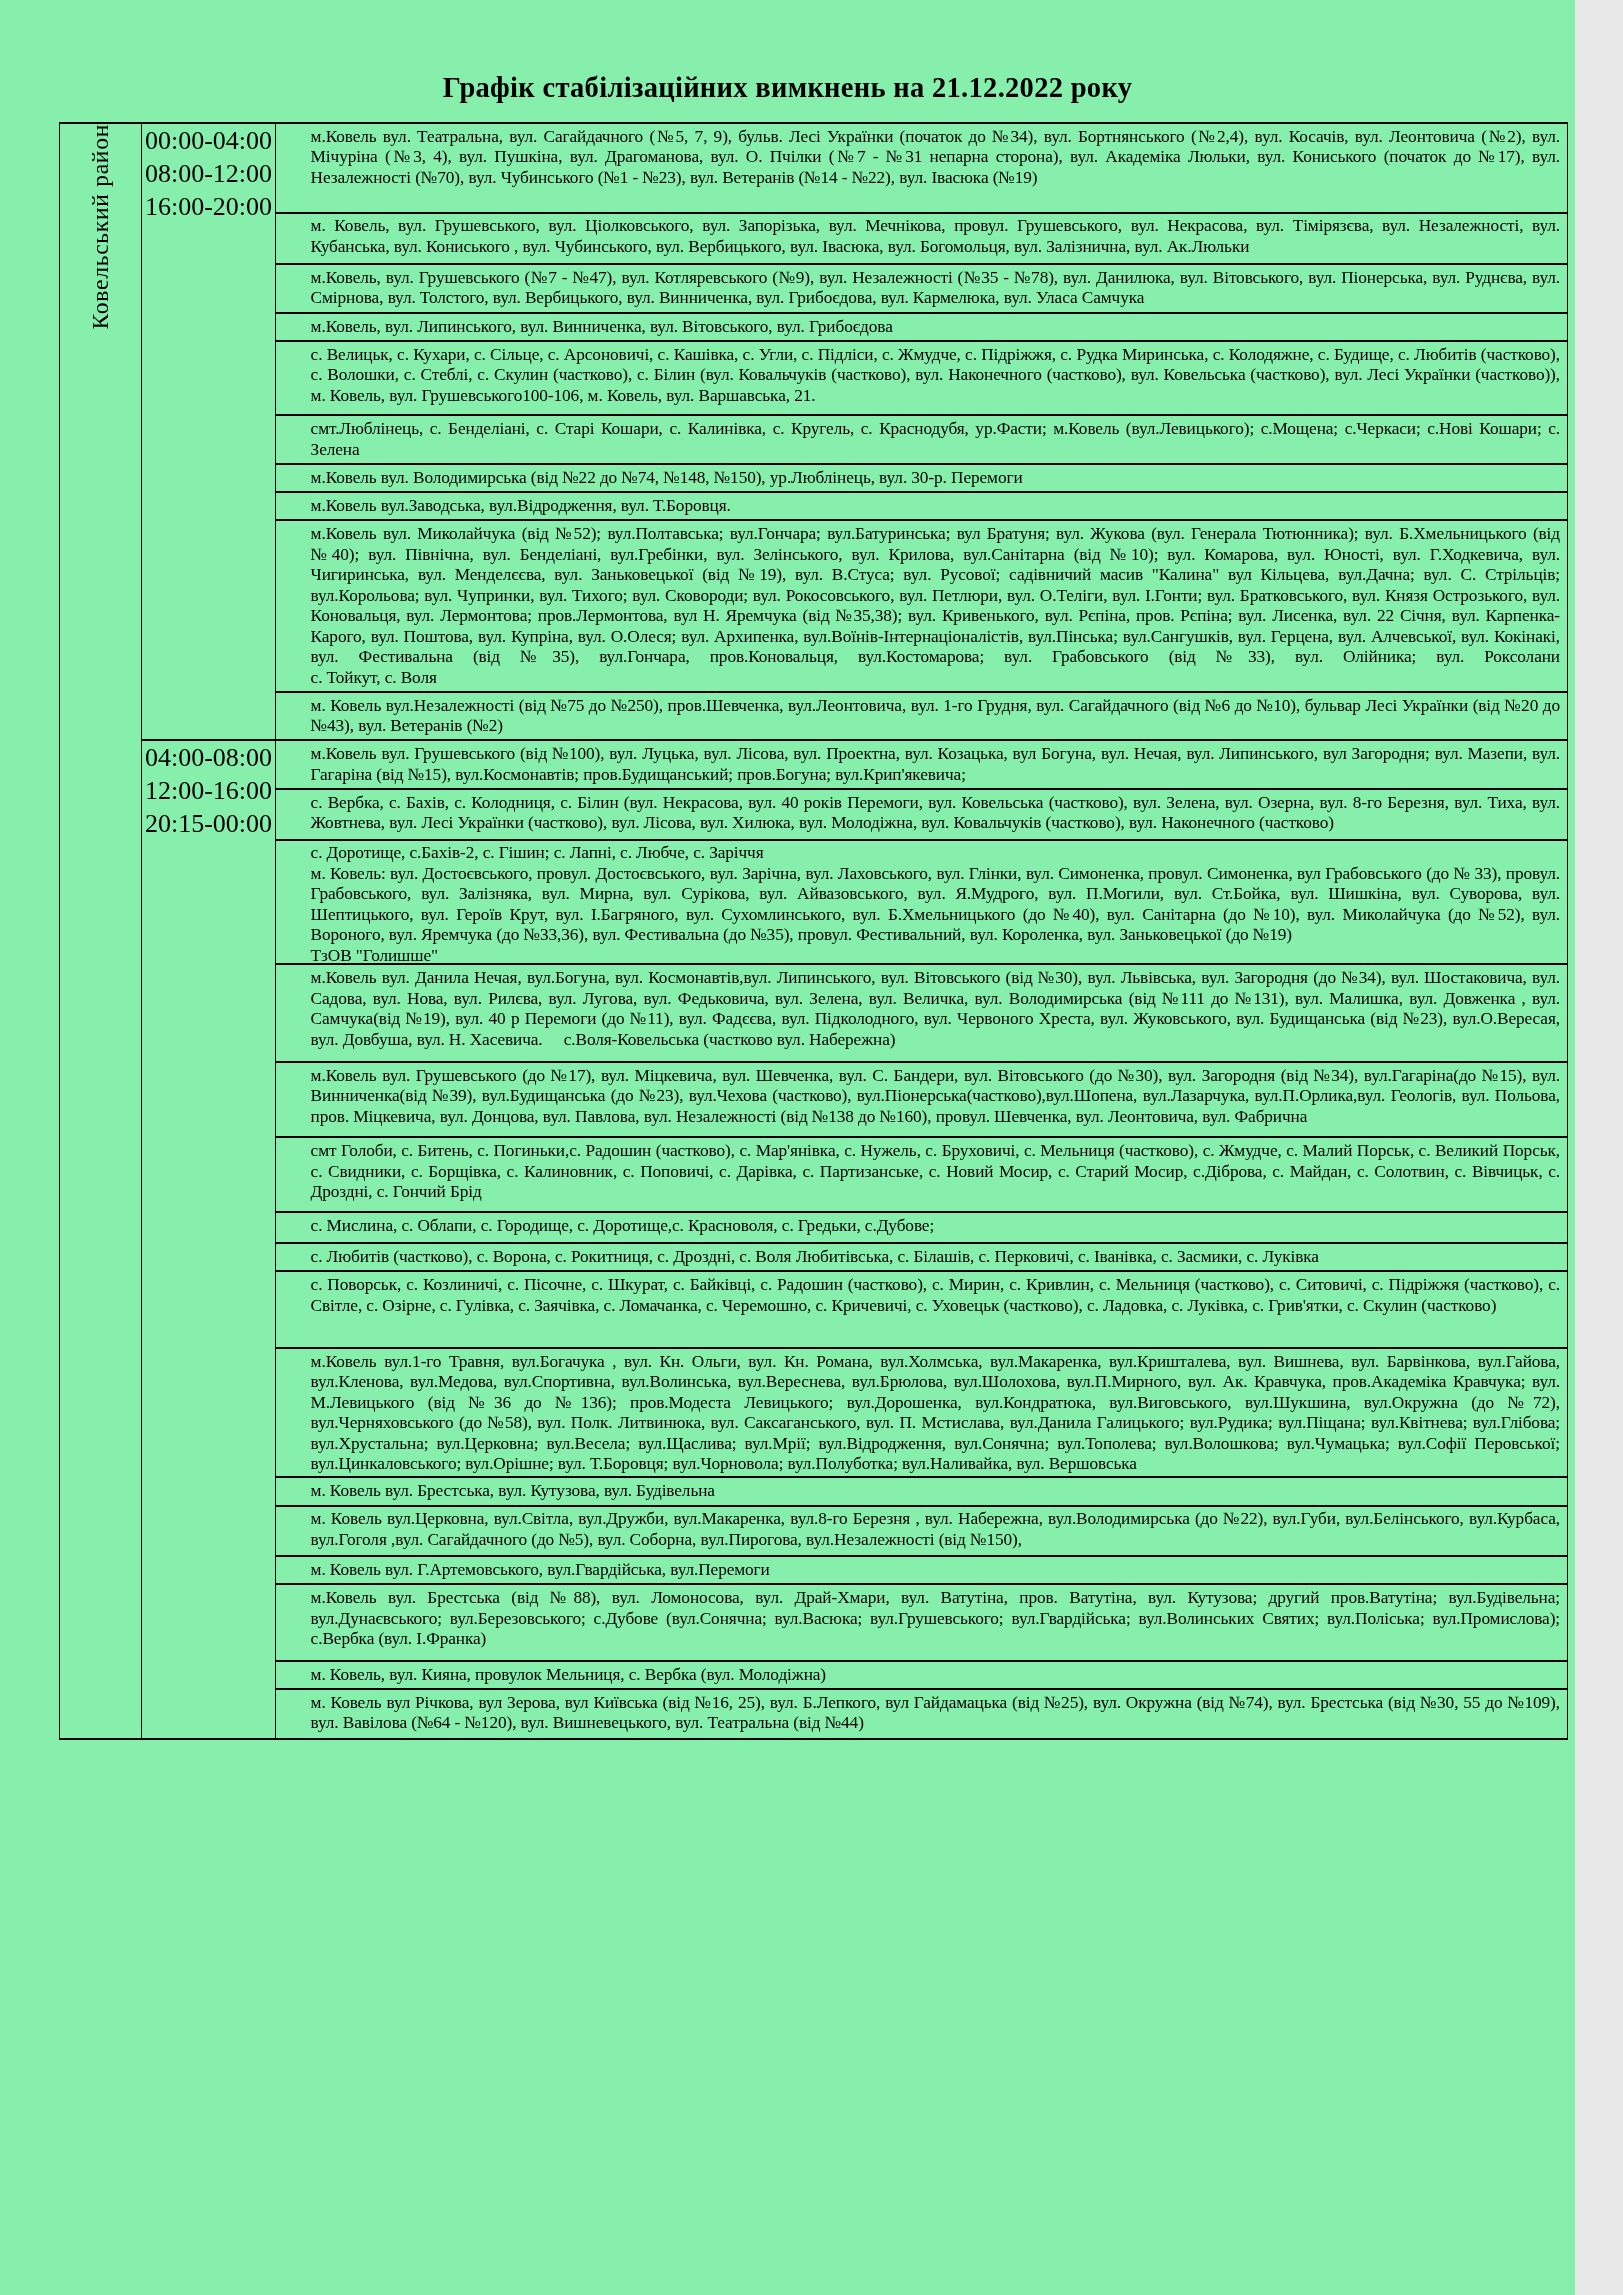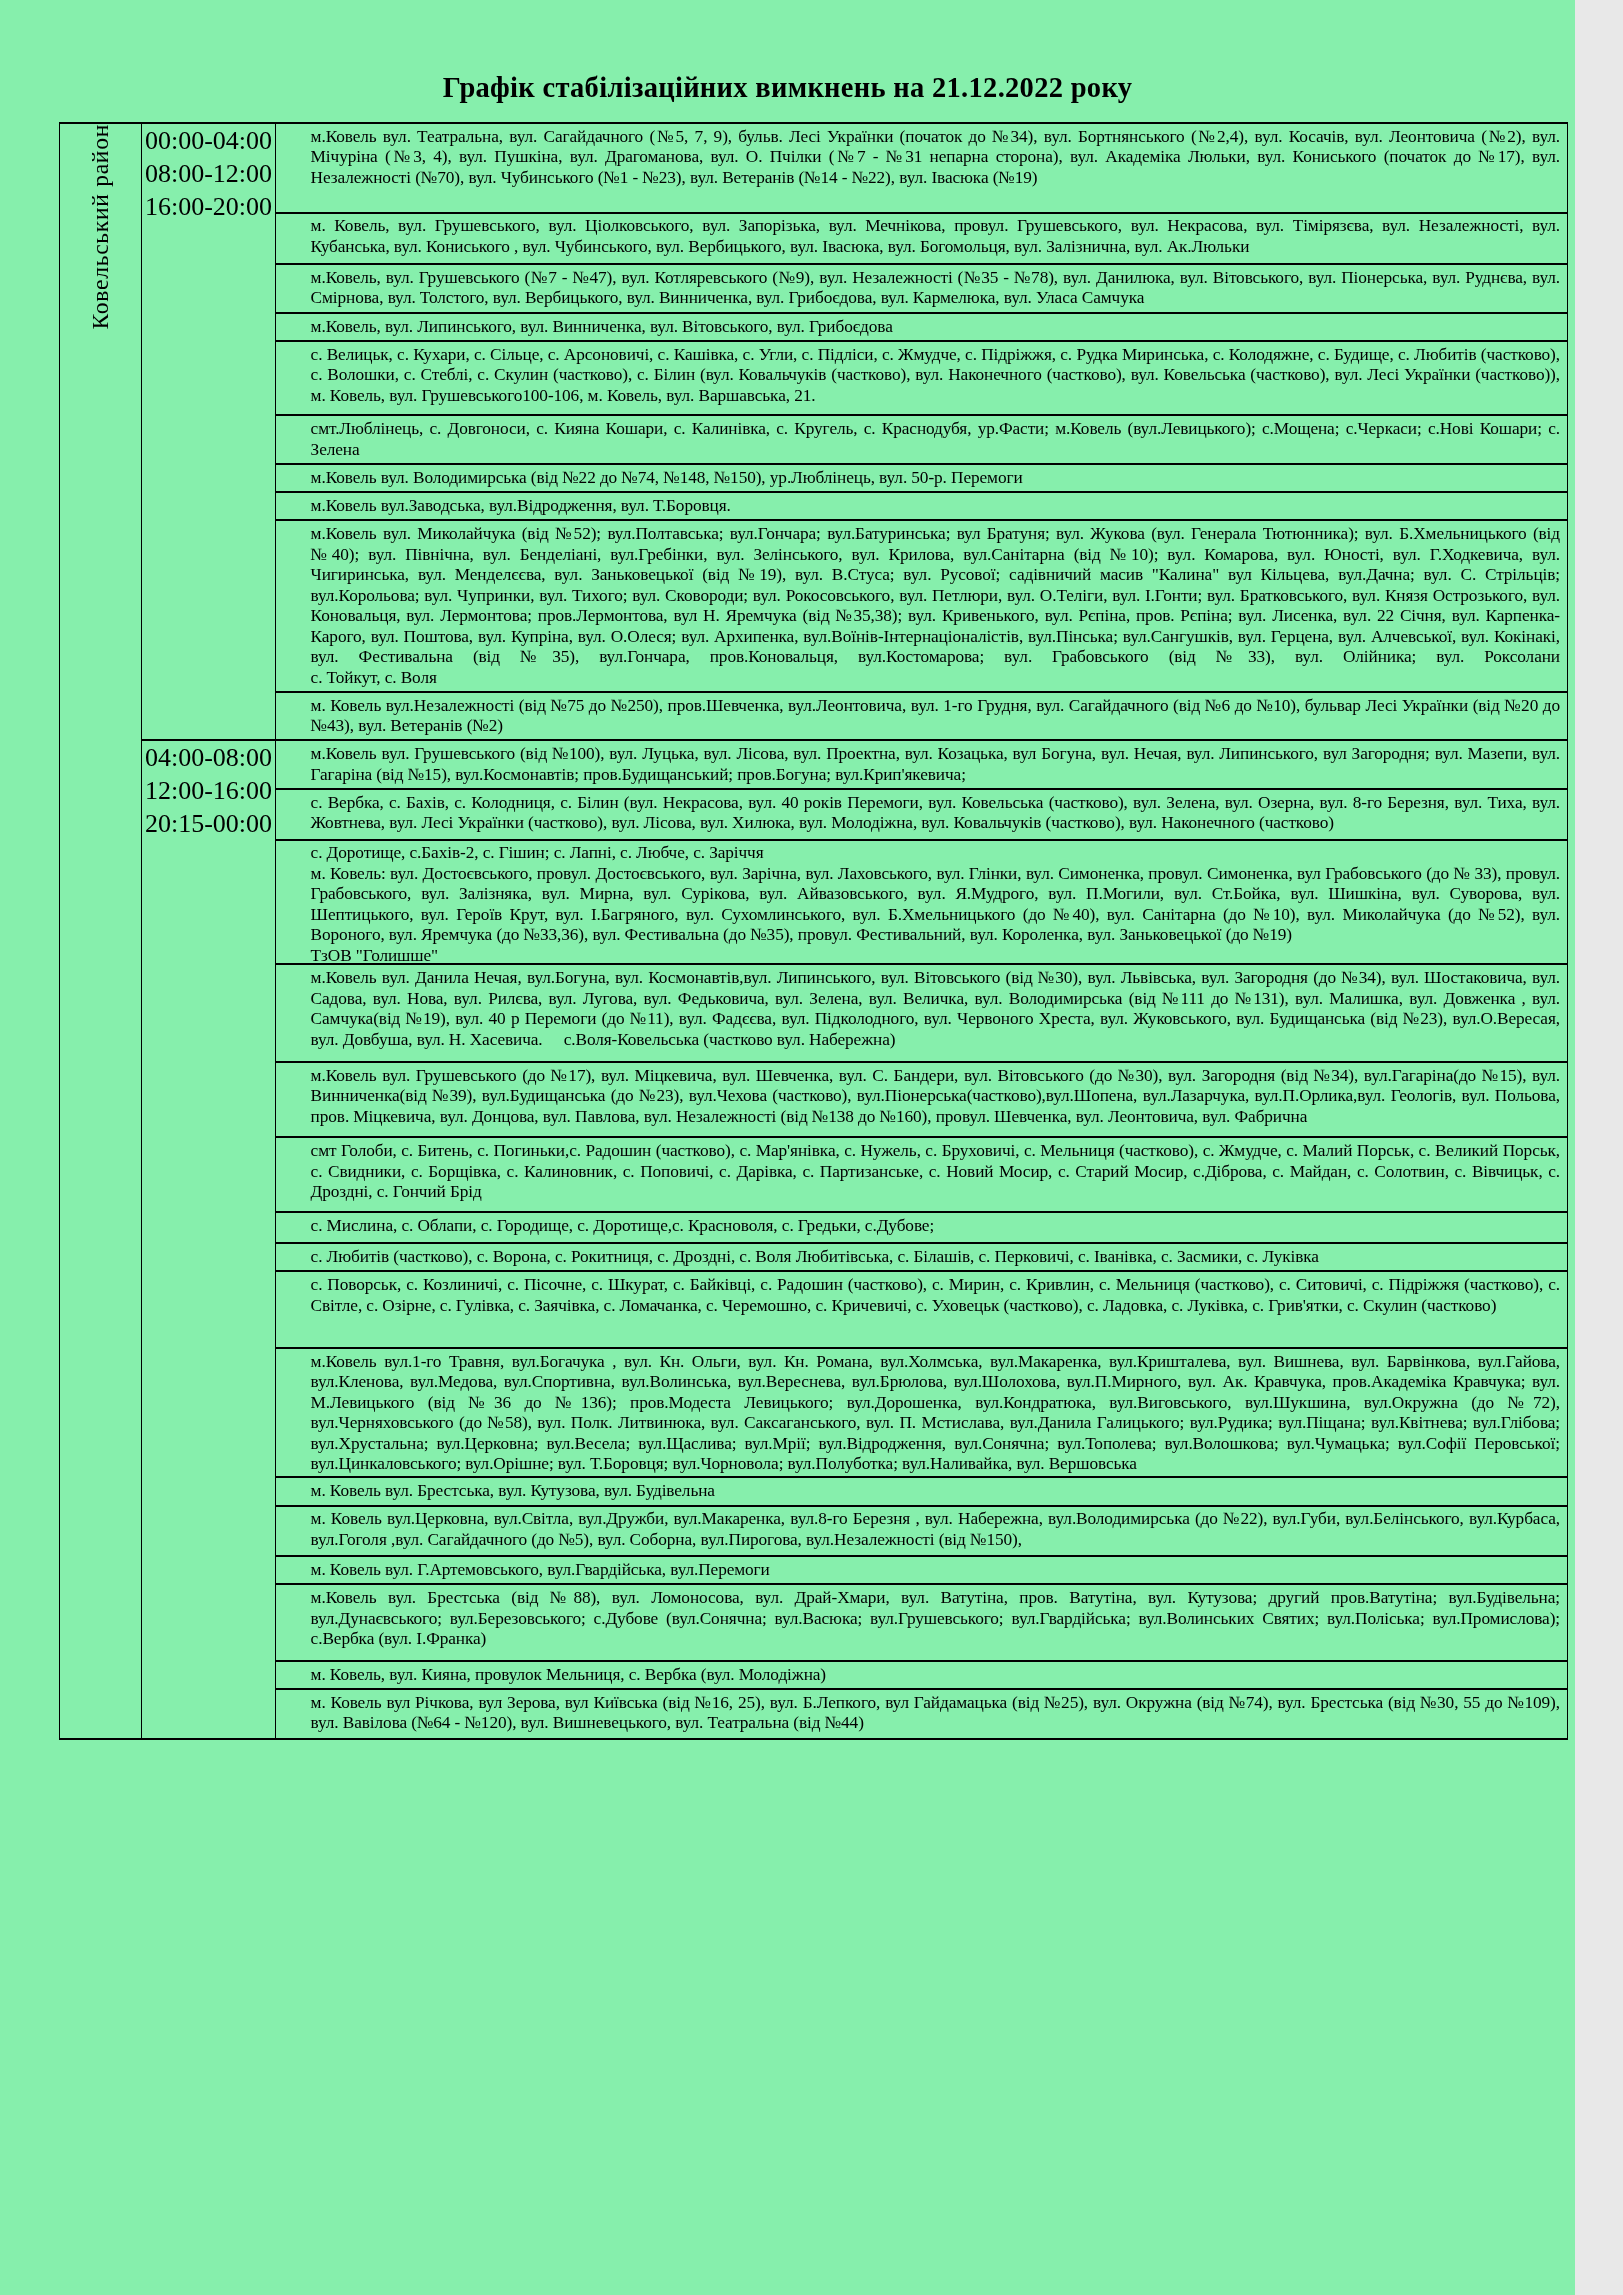--- a/index.html
+++ b/index.html
@@ -102,26 +102,26 @@
             <div class="cell" style="min-height:16.7px">м.Ковель, вул. Липинського, вул. Винниченка, вул. Вітовського, вул. Грибоєдова</div>
           </td>
     </tr>
     <tr>
       <td class="street">
             <div class="cell" style="min-height:67px">с. Велицьк, с. Кухари, с. Сільце, с. Арсоновичі, с. Кашівка, с. Угли, с. Підліси, с. Жмудче, с. Підріжжя, с. Рудка Миринська, с. Колодяжне, с. Будище, с. Любитів (частково), с. Волошки, с. Стеблі, с. Скулин (частково), с. Білин (вул. Ковальчуків (частково), вул. Наконечного (частково), вул. Ковельська (частково), вул. Лесі Українки (частково)), м. Ковель, вул. Грушевського100-106, м. Ковель, вул. Варшавська, 21.</div>
           </td>
     </tr>
     <tr>
       <td class="street">
-            <div class="cell" style="min-height:39px">смт.Люблінець, с. Довгоноси, с. Кияна Кошари, с. Калинівка, с. Кругель, с. Краснодубя, ур.Фасти; м.Ковель (вул.Левицького); с.Мощена; с.Черкаси; с.Нові Кошари; с. Зелена</div>
-          </td>
-    </tr>
-    <tr>
-      <td class="street">
-            <div class="cell" style="min-height:18px">м.Ковель вул. Володимирська (від №22 до №74, №148, №150), ур.Люблінець, вул. 50-р. Перемоги</div>
+            <div class="cell" style="min-height:39px">смт.Люблінець, с. Бенделіані, с. Старі Кошари, с. Калинівка, с. Кругель, с. Краснодубя, ур.Фасти; м.Ковель (вул.Левицького); с.Мощена; с.Черкаси; с.Нові Кошари; с. Зелена</div>
+          </td>
+    </tr>
+    <tr>
+      <td class="street">
+            <div class="cell" style="min-height:18px">м.Ковель вул. Володимирська (від №22 до №74, №148, №150), ур.Люблінець, вул. 30-р. Перемоги</div>
           </td>
     </tr>
     <tr>
       <td class="street">
             <div class="cell" style="min-height:19.4px">м.Ковель вул.Заводська, вул.Відродження, вул. Т.Боровця.</div>
           </td>
     </tr>
     <tr>
       <td class="street">
             <div class="cell prewrap" style="min-height:164px">м.Ковель вул. Миколайчука (від №52); вул.Полтавська; вул.Гончара; вул.Батуринська; вул Братуня; вул. Жукова (вул. Генерала Тютюнника); вул. Б.Хмельницького (від №40); вул. Північна, вул. Бенделіані, вул.Гребінки, вул. Зелінського, вул. Крилова, вул.Санітарна (від №10); вул. Комарова, вул. Юності, вул. Г.Ходкевича, вул. Чигиринська, вул. Менделєєва, вул. Заньковецької (від №19), вул. В.Стуса; вул. Русової; садівничий масив "Калина" вул Кільцева, вул.Дачна; вул. С. Стрільців; вул.Корольова; вул. Чупринки, вул. Тихого; вул. Сковороди; вул. Рокосовського, вул. Петлюри, вул. О.Теліги, вул. І.Гонти; вул. Братковського, вул. Князя Острозького, вул. Коновальця, вул. Лермонтова; пров.Лермонтова, вул Н. Яремчука (від №35,38); вул. Кривенького, вул. Рєпіна, пров. Рєпіна; вул. Лисенка, вул. 22 Січня, вул. Карпенка-Карого, вул. Поштова, вул. Купріна, вул. О.Олеся; вул. Архипенка, вул.Воїнів-Інтернаціоналістів, вул.Пінська; вул.Сангушків, вул. Герцена, вул. Алчевської, вул. Кокінакі, вул. Фестивальна (від №35), вул.Гончара, пров.Коновальця, вул.Костомарова; вул. Грабовського (від №33), вул. Олійника; вул. Роксолани                                                                с. Тойкут, с. Воля</div>

